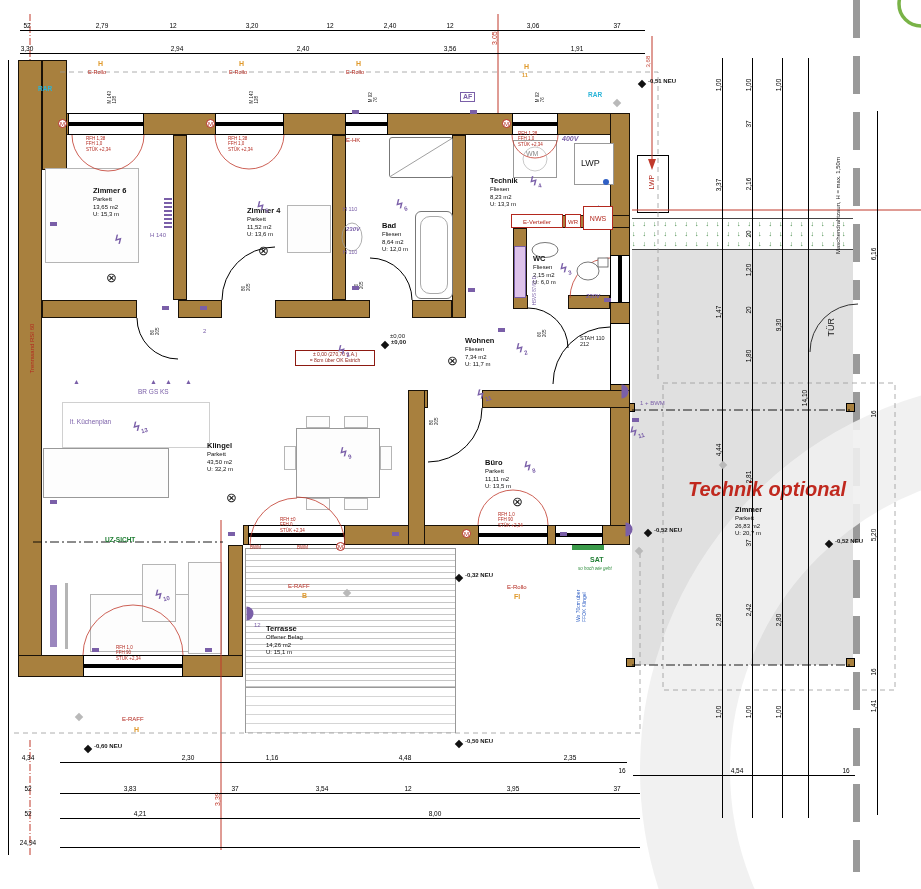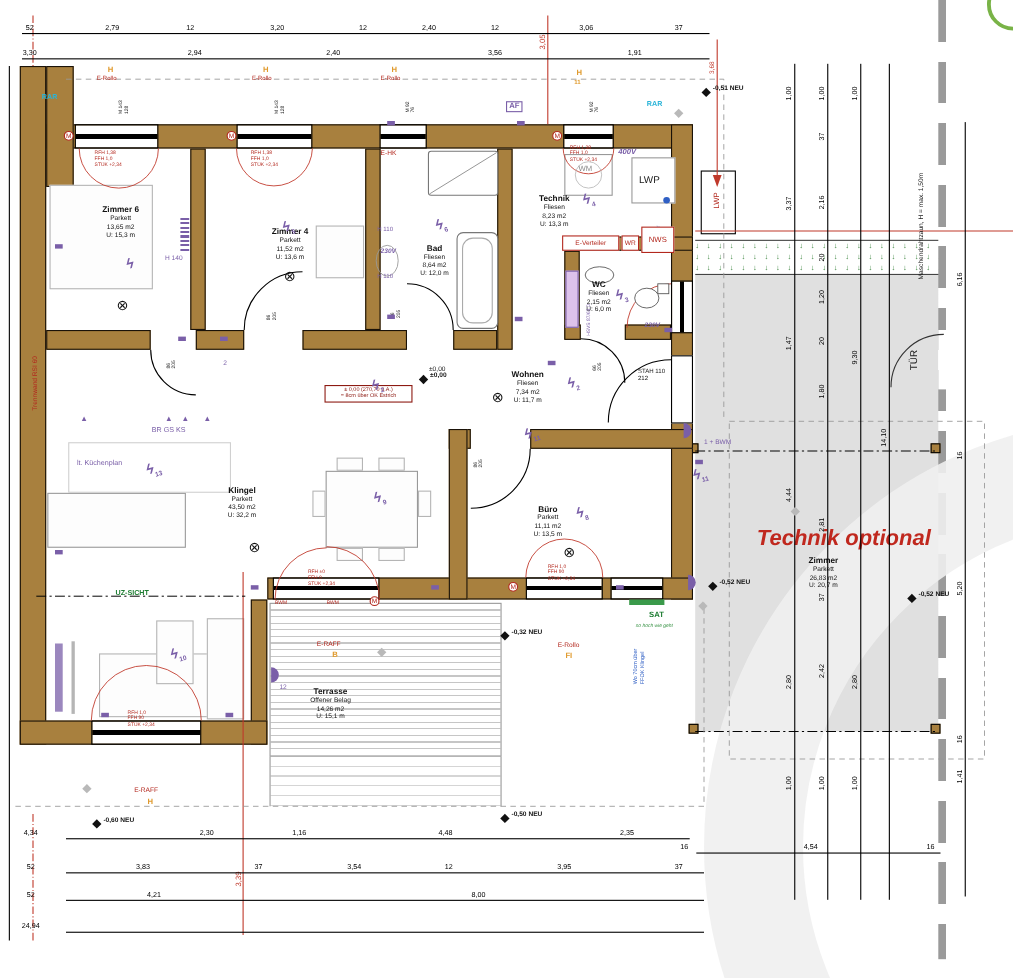--- a/index.html
+++ b/index.html
@@ -21,21 +21,21 @@
   .r{color:#b3281e;} .rr{color:#c0392b;} .ri{color:#c0281e;font-weight:bold;font-style:italic;}
   .p{color:#7a5fa8;} .pi{color:#7a5fa8;font-style:italic;font-weight:bold;}
   .g{color:#1e7d32;font-weight:bold;} .gi{color:#2e8d3c;font-style:italic;}
   .cy{color:#2ab4d8;font-weight:bold;} .bl{color:#2f5fc4;}
   .o{color:#e09a2d;font-weight:bold;}
   .rbox{border:1px solid #b3281e;color:#b3281e;background:#fff;text-align:center;}
   .rboxd{border:1px solid #8d1a12;color:#8d1a12;background:#fff;text-align:center;padding:1px 2px;}
   .pbox{border:1.5px solid #7a5fa8;color:#7a5fa8;font-weight:bold;padding:0 2px;background:#fff;}
   .rcirc{border:1px solid #b3281e;border-radius:50%;color:#b3281e;width:9px;height:9px;
          font-size:5px;text-align:center;line-height:8px;background:#fff;}
-  .room{position:absolute;font-size:6px;color:#101010;line-height:1.3;text-align:center;}
+  .room{position:absolute;font-size:6px;color:#101010;line-height:1.3;}
   .room b{font-size:7.5px;display:block;}
   .dimh{position:absolute;height:0;border-top:1px solid #000;}
   .dimv{position:absolute;width:0;border-left:1px solid #000;}
   .dlbl{position:absolute;font-size:6.5px;color:#000;transform:translate(-50%,-100%);}
   .dlblv{position:absolute;font-size:6.5px;color:#000;transform:translate(-50%,-50%) rotate(-90deg);white-space:nowrap;}
   .sock{position:absolute;width:7px;height:4px;background:#7a5fa8;}
   .sw{position:absolute;color:#7a5fa8;font-weight:bold;font-size:13px;font-style:italic;}
   .sw sub{font-size:6px;font-style:normal;}
   .cl{position:absolute;font-size:13px;color:#111;}
   .dia{position:absolute;width:6px;height:6px;background:#111;transform:rotate(45deg);}
@@ -216,21 +216,21 @@
 U: 6,0 m</div>
       <div class="room" style="left: 465px; top: 336px; white-space: pre-line;"><b>Wohnen</b>Fliesen
 7,34 m2
 U: 11,7 m</div>
       <div class="room" style="left: 207px; top: 441px; white-space: pre-line;"><b>Klingel</b>Parkett
 43,50 m2
 U: 32,2 m</div>
       <div class="room" style="left: 485px; top: 458px; white-space: pre-line;"><b>Büro</b>Parkett
 11,11 m2
 U: 13,5 m</div>
-      <div class="room" style="left: 282px; top: 624px; white-space: pre-line;"><b>Terrasse</b>Offener Belag
+      <div class="room" style="left: 266px; top: 624px; white-space: pre-line;"><b>Terrasse</b>Offener Belag
 14,26 m2
 U: 15,1 m</div>
       <div class="room" style="left: 735px; top: 505px; white-space: pre-line;"><b>Zimmer</b>Parkett
 26,83 m2
 U: 20,7 m</div>
       <div class="lbl o" style="left: 98px; top: 60px; font-size: 7px;">H</div>
       <div class="lbl r" style="left: 88px; top: 69px; font-size: 5.5px;">E-Rollo</div>
       <div class="lbl o" style="left: 239px; top: 60px; font-size: 7px;">H</div>
       <div class="lbl r" style="left: 229px; top: 69px; font-size: 5.5px;">E-Rollo</div>
       <div class="lbl o" style="left: 356px; top: 60px; font-size: 7px;">H</div>

